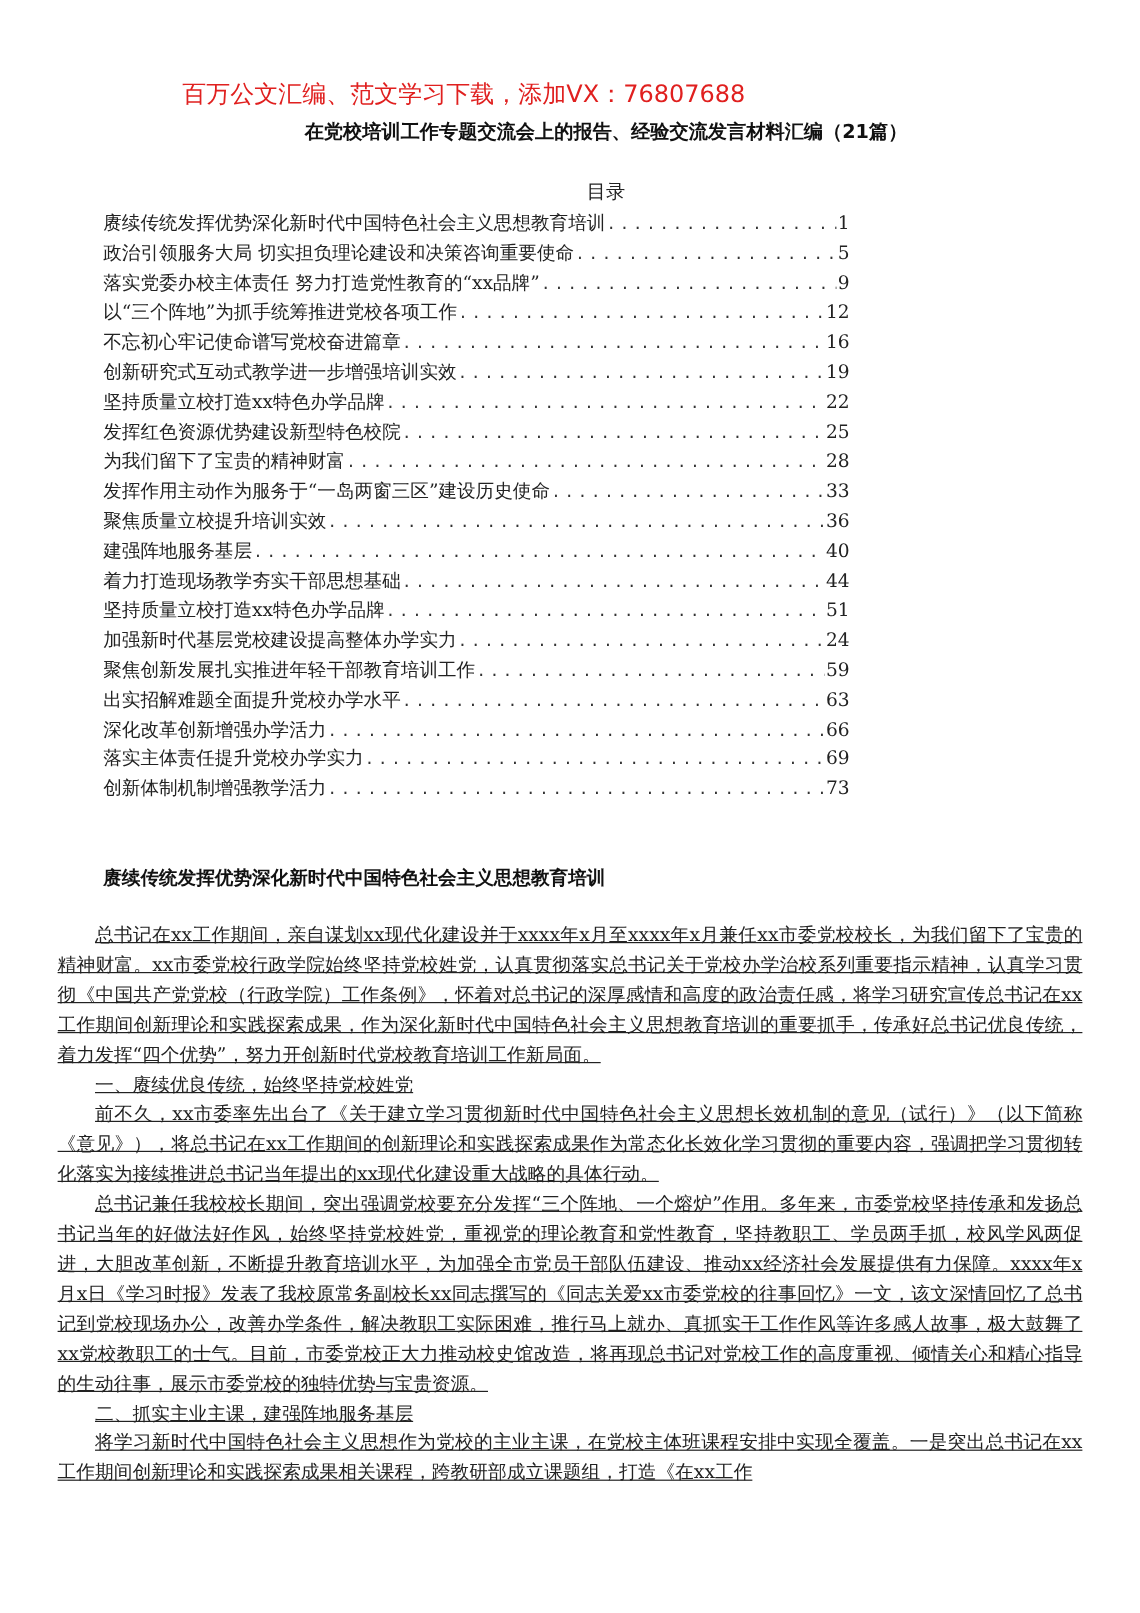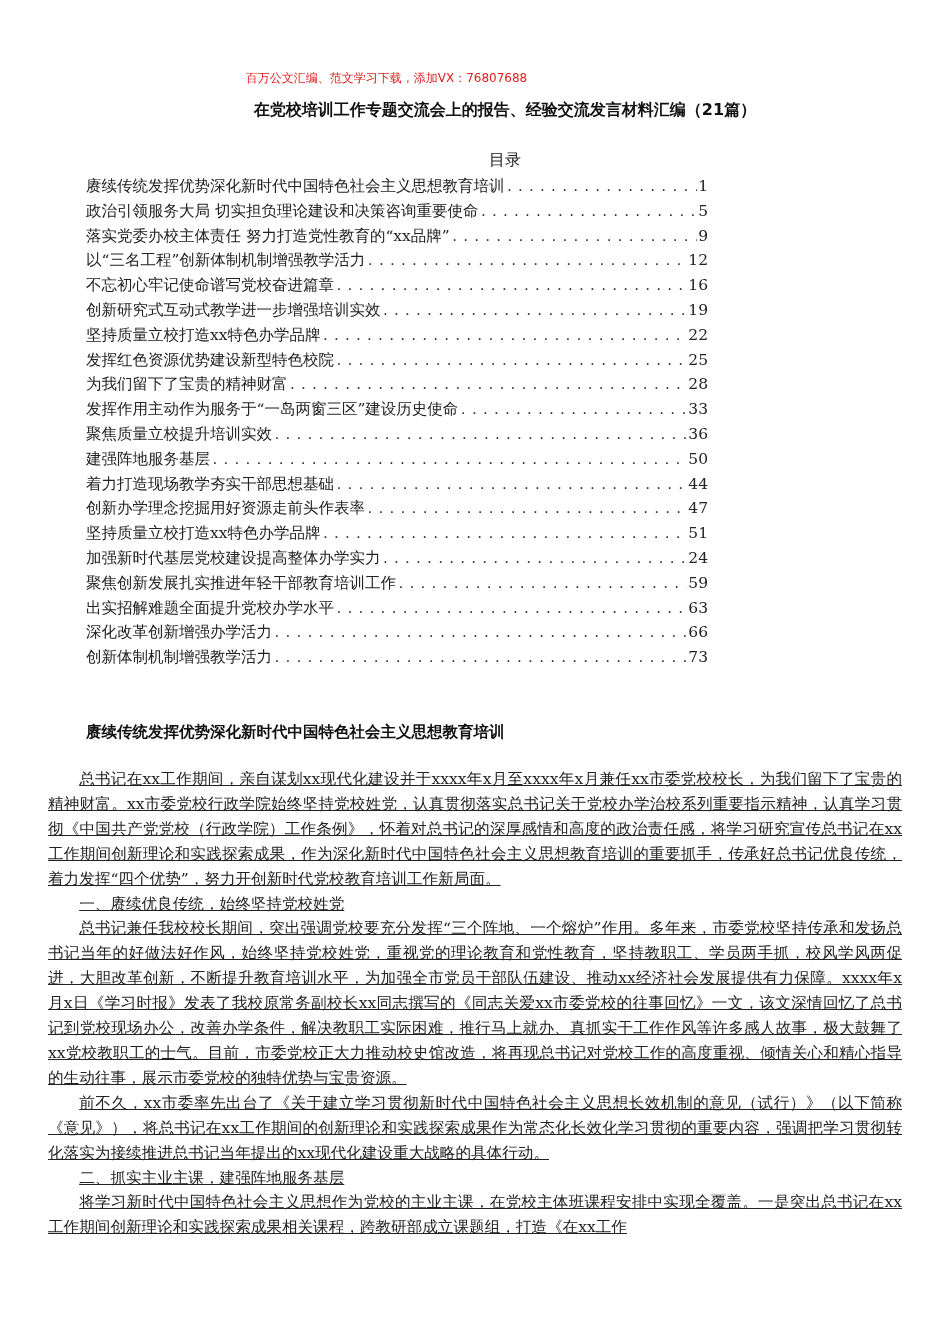--- a/index.html
+++ b/index.html
@@ -5,21 +5,21 @@
   html, body { margin: 0; padding: 0; background: #ffffff; }
   body {
     width: 950px; height: 1344px; overflow: hidden; position: relative;
     font-family: "DejaVu Serif", "Liberation Serif", serif;
     color: #1a1a1a;
   }
   .page { position: absolute; left: 0; top: 0; width: 950px; height: 1344px; }
   .promo {
     position: absolute; top: 66px; left: 0; width: 773px; text-align: center;
     font-family: "DejaVu Sans", "Liberation Sans", sans-serif;
-    font-size: 12px; color: #e0201f; letter-spacing: 0px; line-height: 24px;
+    font-size: 20px; color: #e0201f; letter-spacing: 0px; line-height: 24px;
   }
   .doc-title {
     position: absolute; top: 98px; left: 0; width: 1010px; text-align: center;
     font-family: "DejaVu Sans", "Liberation Sans", sans-serif;
     font-weight: bold; font-size: 16px; color: #111; line-height: 24px;
   }
   .toc-heading {
     position: absolute; top: 148px; left: 0; width: 1010px; text-align: center;
     font-size: 16px; line-height: 24px; color: #222;
   }
@@ -75,21 +75,21 @@
         <span class="toc-label">政治引领服务大局 切实担负理论建设和决策咨询重要使命</span>
         <span class="toc-dots"></span>
         <span class="toc-page">5</span>
       </li>
     <li class="toc-item">
         <span class="toc-label">落实党委办校主体责任 努力打造党性教育的“xx品牌”</span>
         <span class="toc-dots"></span>
         <span class="toc-page">9</span>
       </li>
     <li class="toc-item">
-        <span class="toc-label">以“三名工程”创新体制机制增强教学活力</span>
+        <span class="toc-label">以“三个阵地”为抓手统筹推进党校各项工作</span>
         <span class="toc-dots"></span>
         <span class="toc-page">12</span>
       </li>
     <li class="toc-item">
         <span class="toc-label">不忘初心牢记使命谱写党校奋进篇章</span>
         <span class="toc-dots"></span>
         <span class="toc-page">16</span>
       </li>
     <li class="toc-item">
         <span class="toc-label">创新研究式互动式教学进一步增强培训实效</span>
@@ -117,31 +117,26 @@
         <span class="toc-page">33</span>
       </li>
     <li class="toc-item">
         <span class="toc-label">聚焦质量立校提升培训实效</span>
         <span class="toc-dots"></span>
         <span class="toc-page">36</span>
       </li>
     <li class="toc-item">
         <span class="toc-label">建强阵地服务基层</span>
         <span class="toc-dots"></span>
-        <span class="toc-page">50</span>
+        <span class="toc-page">40</span>
       </li>
     <li class="toc-item">
         <span class="toc-label">着力打造现场教学夯实干部思想基础</span>
         <span class="toc-dots"></span>
         <span class="toc-page">44</span>
-      </li>
-    <li class="toc-item">
-        <span class="toc-label">创新办学理念挖掘用好资源走前头作表率</span>
-        <span class="toc-dots"></span>
-        <span class="toc-page">47</span>
       </li>
     <li class="toc-item">
         <span class="toc-label">坚持质量立校打造xx特色办学品牌</span>
         <span class="toc-dots"></span>
         <span class="toc-page">51</span>
       </li>
     <li class="toc-item">
         <span class="toc-label">加强新时代基层党校建设提高整体办学实力</span>
         <span class="toc-dots"></span>
         <span class="toc-page">24</span>
@@ -155,30 +150,35 @@
         <span class="toc-label">出实招解难题全面提升党校办学水平</span>
         <span class="toc-dots"></span>
         <span class="toc-page">63</span>
       </li>
     <li class="toc-item">
         <span class="toc-label">深化改革创新增强办学活力</span>
         <span class="toc-dots"></span>
         <span class="toc-page">66</span>
       </li>
     <li class="toc-item">
+        <span class="toc-label">落实主体责任提升党校办学实力</span>
+        <span class="toc-dots"></span>
+        <span class="toc-page">69</span>
+      </li>
+    <li class="toc-item">
         <span class="toc-label">创新体制机制增强教学活力</span>
         <span class="toc-dots"></span>
         <span class="toc-page">73</span>
       </li>
   </ul>
 
   <div class="section-title">赓续传统发挥优势深化新时代中国特色社会主义思想教育培训</div>
 
   <div class="body-text">
     <p>总书记在xx工作期间，亲自谋划xx现代化建设并于xxxx年x月至xxxx年x月兼任xx市委党校校长，为我们留下了宝贵的精神财富。xx市委党校行政学院始终坚持党校姓党，认真贯彻落实总书记关于党校办学治校系列重要指示精神，认真学习贯彻《中国共产党党校（行政学院）工作条例》，怀着对总书记的深厚感情和高度的政治责任感，将学习研究宣传总书记在xx工作期间创新理论和实践探索成果，作为深化新时代中国特色社会主义思想教育培训的重要抓手，传承好总书记优良传统，着力发挥“四个优势”，努力开创新时代党校教育培训工作新局面。</p>
     <p class="heading">一、赓续优良传统，始终坚持党校姓党</p>
+    <p>前不久，xx市委率先出台了《关于建立学习贯彻新时代中国特色社会主义思想长效机制的意见（试行）》（以下简称《意见》），将总书记在xx工作期间的创新理论和实践探索成果作为常态化长效化学习贯彻的重要内容，强调把学习贯彻转化落实为接续推进总书记当年提出的xx现代化建设重大战略的具体行动。</p>
     <p>总书记兼任我校校长期间，突出强调党校要充分发挥“三个阵地、一个熔炉”作用。多年来，市委党校坚持传承和发扬总书记当年的好做法好作风，始终坚持党校姓党，重视党的理论教育和党性教育，坚持教职工、学员两手抓，校风学风两促进，大胆改革创新，不断提升教育培训水平，为加强全市党员干部队伍建设、推动xx经济社会发展提供有力保障。xxxx年x月x日《学习时报》发表了我校原常务副校长xx同志撰写的《同志关爱xx市委党校的往事回忆》一文，该文深情回忆了总书记到党校现场办公，改善办学条件，解决教职工实际困难，推行马上就办、真抓实干工作作风等许多感人故事，极大鼓舞了xx党校教职工的士气。目前，市委党校正大力推动校史馆改造，将再现总书记对党校工作的高度重视、倾情关心和精心指导的生动往事，展示市委党校的独特优势与宝贵资源。</p>
-    <p>前不久，xx市委率先出台了《关于建立学习贯彻新时代中国特色社会主义思想长效机制的意见（试行）》（以下简称《意见》），将总书记在xx工作期间的创新理论和实践探索成果作为常态化长效化学习贯彻的重要内容，强调把学习贯彻转化落实为接续推进总书记当年提出的xx现代化建设重大战略的具体行动。</p>
     <p class="heading">二、抓实主业主课，建强阵地服务基层</p>
     <p>将学习新时代中国特色社会主义思想作为党校的主业主课，在党校主体班课程安排中实现全覆盖。一是突出总书记在xx工作期间创新理论和实践探索成果相关课程，跨教研部成立课题组，打造《在xx工作</p>
   </div>
 
 </div>
 
 </body></html>

